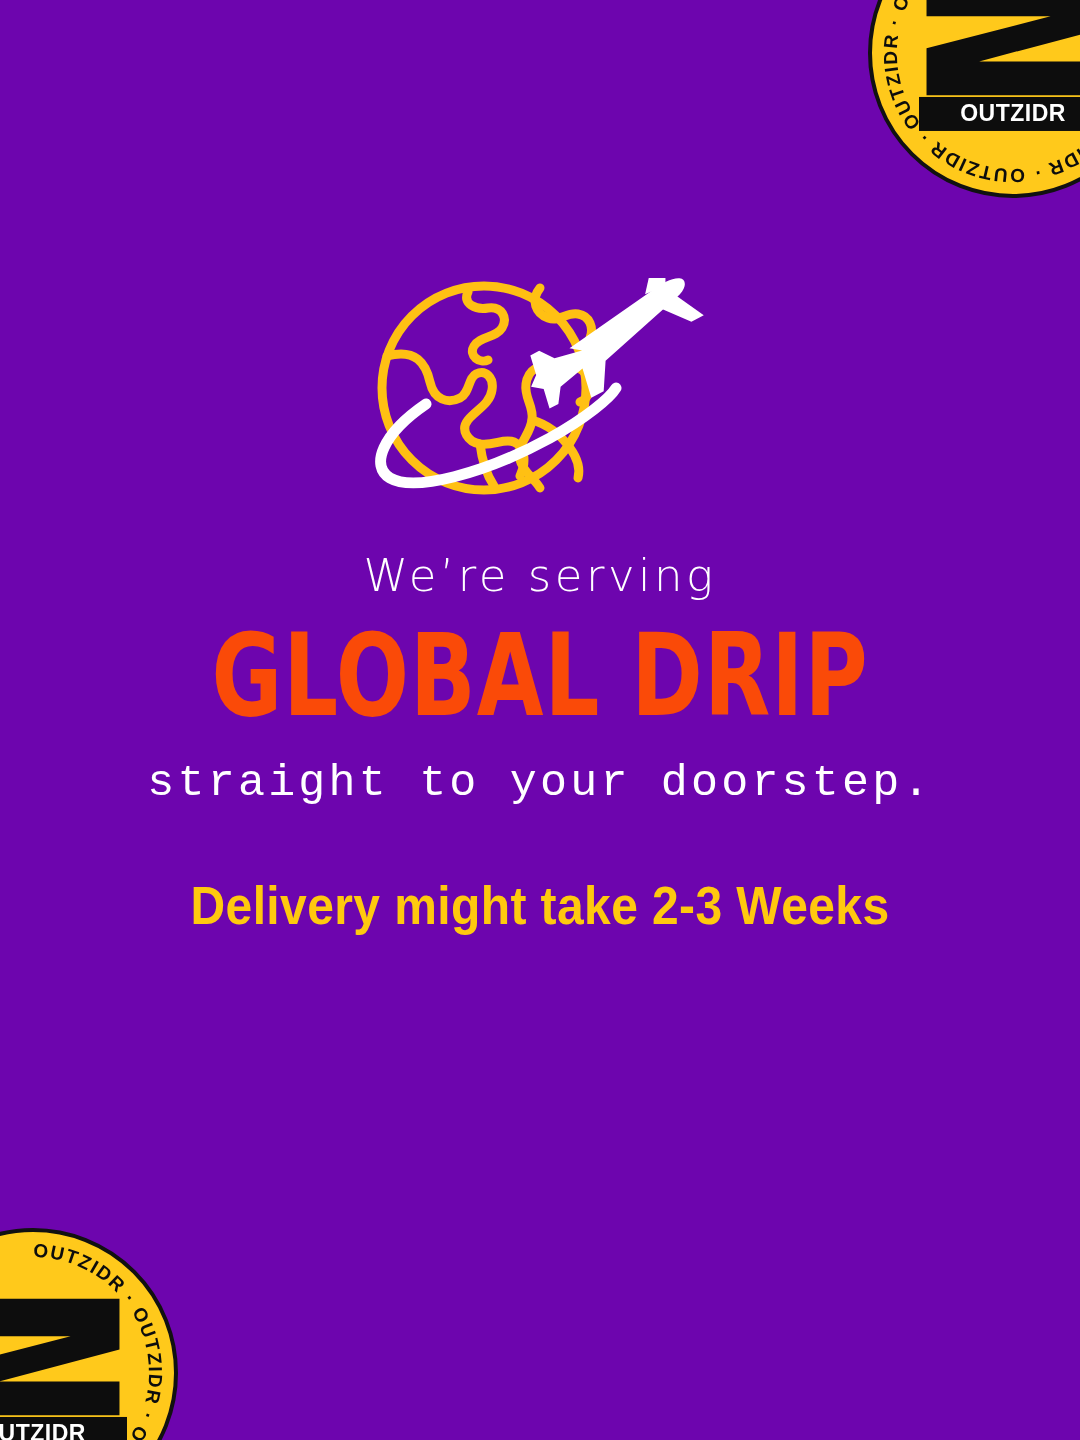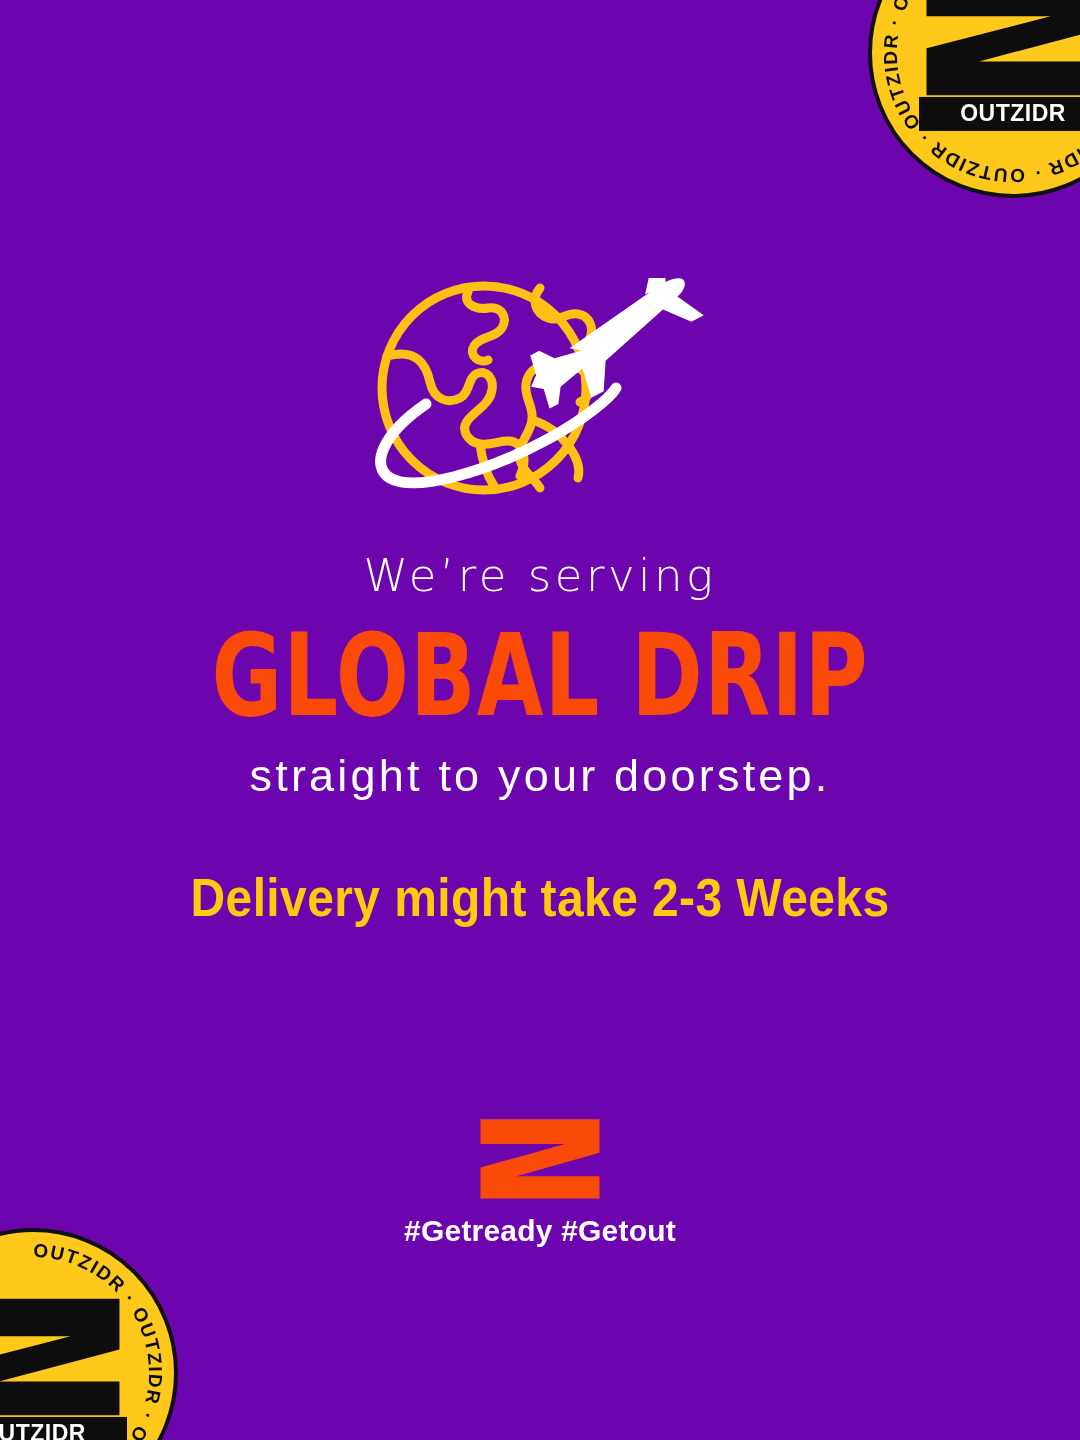--- a/index.html
+++ b/index.html
@@ -110,22 +110,22 @@
     font-family: "DejaVu Sans Condensed", "Liberation Sans Narrow", "Liberation Sans", sans-serif;
     transform: scaleX(1.03) scaleY(1.22);
     transform-origin: center top;
   }
   .line-doorstep {
     color: #ffffff;
     font-size: 45px;
     font-weight: 300;
     letter-spacing: 3.2px;
     line-height: 1.25;
-    margin-top: 28px;
-    font-family: Liberation Sans, sans-serif;
+    margin-top: 36px;
+    font-family: Liberation Mono, monospace;
   }
   .line-delivery {
     color: #ffc90e;
     font-size: 48px;
     font-weight: 700;
     letter-spacing: 0.4px;
     line-height: 1.2;
     margin-top: 62px;
     font-family: "Liberation Sans Narrow", "Liberation Sans", sans-serif;
     transform: scaleY(1.12);
@@ -218,26 +218,20 @@
     </svg>
   </div>
 
   <div id="copy">
     <div class="line-serving">We’re serving</div>
     <div class="line-global">GLOBAL DRIP</div>
     <div class="line-doorstep">straight to your doorstep.</div>
     <div class="line-delivery">Delivery might take 2-3 Weeks</div>
   </div>
 
-  <div id="footer">
-    <svg id="footer-z" viewBox="0 0 200 132">
-      <path d="M4 2 H196 V56 L62 94 H196 V130 H4 V80 L140 42 H4 Z" fill="#fa4a08"></path>
-    </svg>
-    <div class="hashtags">#Getready #Getout</div>
-  </div>
 
   <div class="badge badge-bl">
     <div class="badge-ring">
       <svg viewBox="0 0 282 282" aria-hidden="true">
         <defs>
           <path id="ringpath-bl" d="M141,141 m0,-116 a116,116 0 1,1 -0.1,0 z"></path>
         </defs>
         <text>
           <textPath href="#ringpath-bl" startOffset="0%">OUTZIDR · OUTZIDR · OUTZIDR · OUTZIDR · OUTZIDR · OUTZIDR · </textPath>
         </text>

